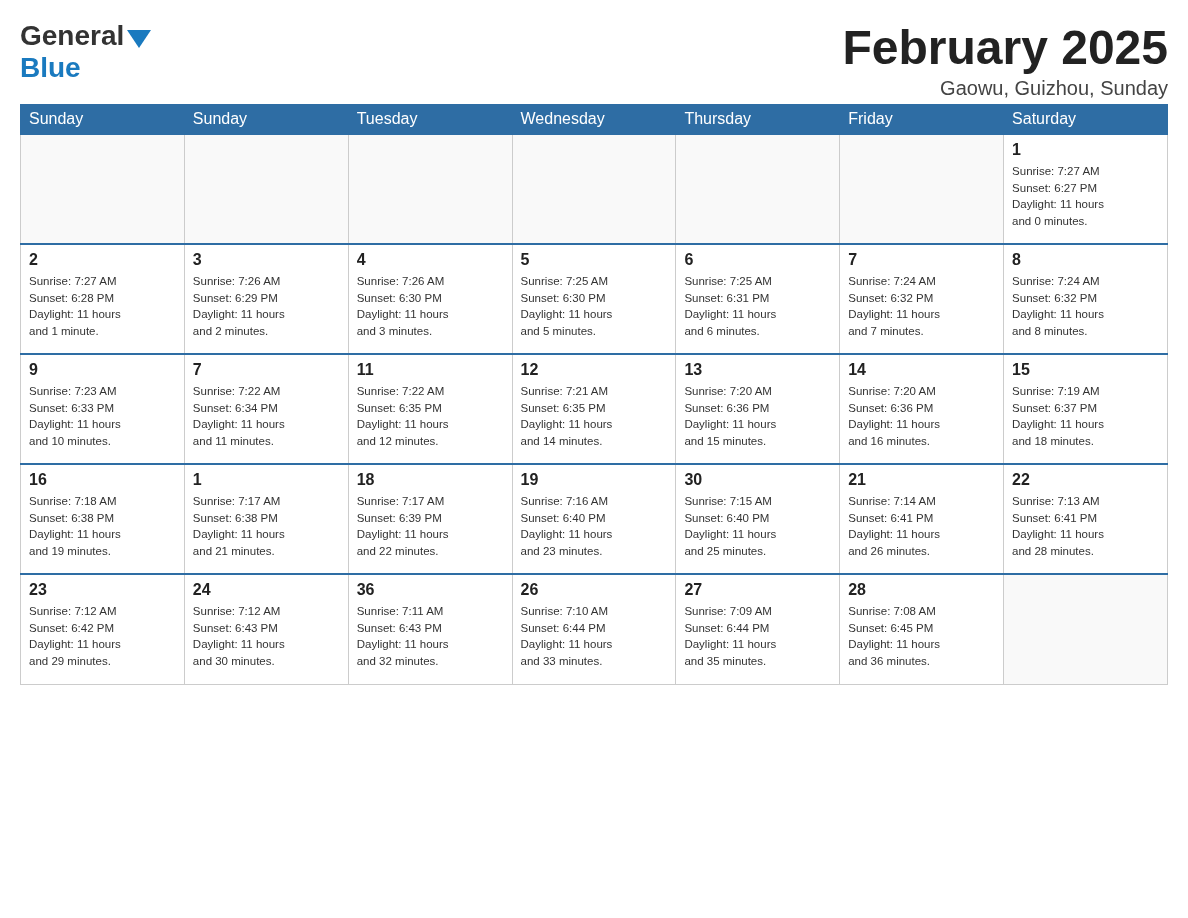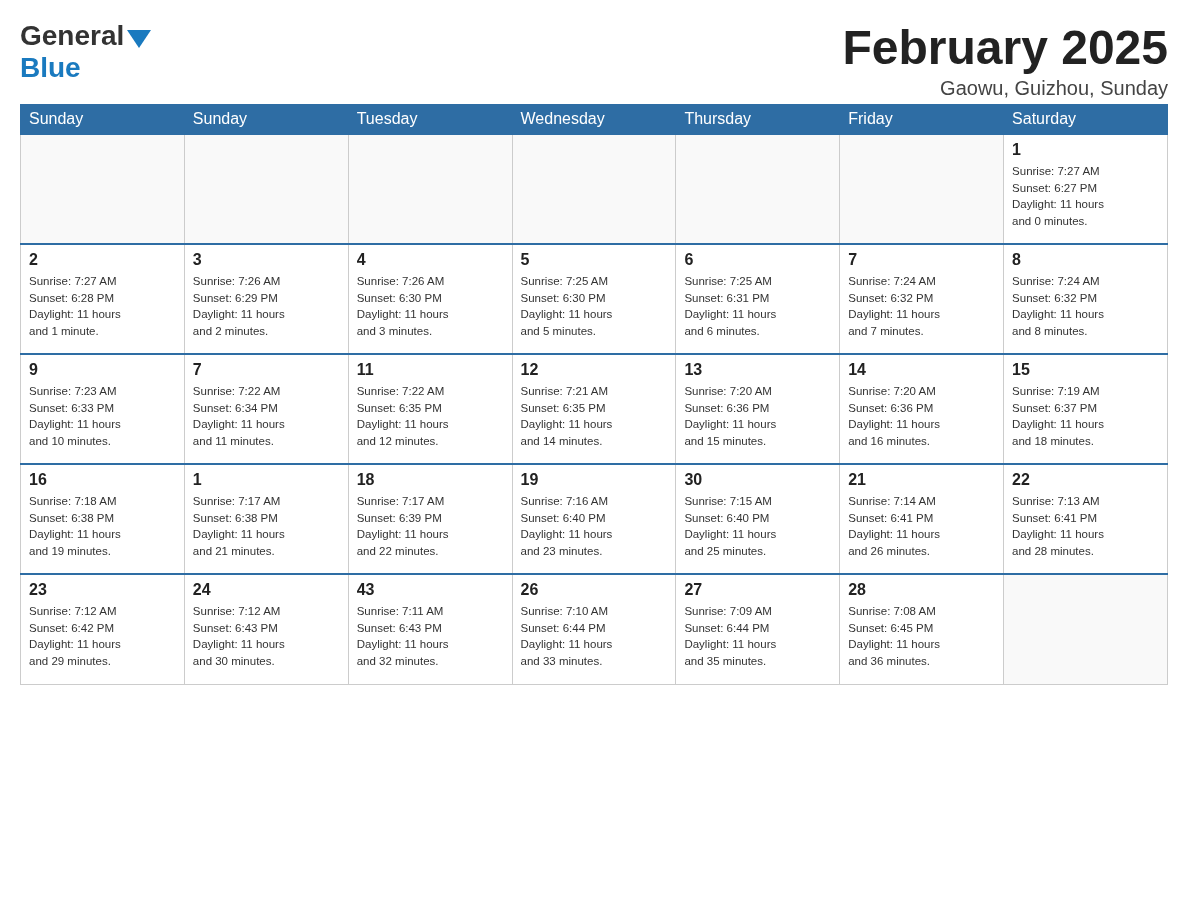--- a/index.html
+++ b/index.html
@@ -230,21 +230,21 @@
       <tr class="week-row">
         <td>
           <div class="day-number">23</div>
           <div class="day-info">Sunrise: 7:12 AM<br>Sunset: 6:42 PM<br>Daylight: 11 hours<br>and 29 minutes.</div>
         </td>
         <td>
           <div class="day-number">24</div>
           <div class="day-info">Sunrise: 7:12 AM<br>Sunset: 6:43 PM<br>Daylight: 11 hours<br>and 30 minutes.</div>
         </td>
         <td>
-          <div class="day-number">43</div>
+          <div class="day-number">36</div>
           <div class="day-info">Sunrise: 7:11 AM<br>Sunset: 6:43 PM<br>Daylight: 11 hours<br>and 32 minutes.</div>
         </td>
         <td>
           <div class="day-number">26</div>
           <div class="day-info">Sunrise: 7:10 AM<br>Sunset: 6:44 PM<br>Daylight: 11 hours<br>and 33 minutes.</div>
         </td>
         <td>
           <div class="day-number">27</div>
           <div class="day-info">Sunrise: 7:09 AM<br>Sunset: 6:44 PM<br>Daylight: 11 hours<br>and 35 minutes.</div>
         </td>

